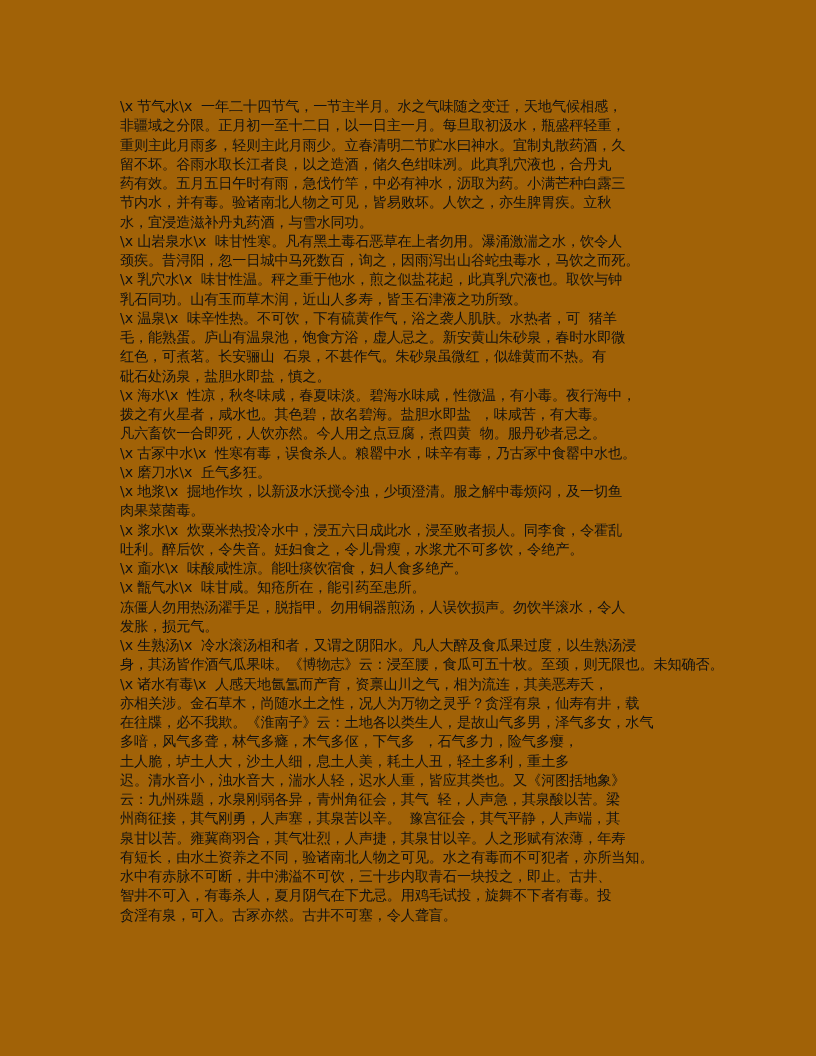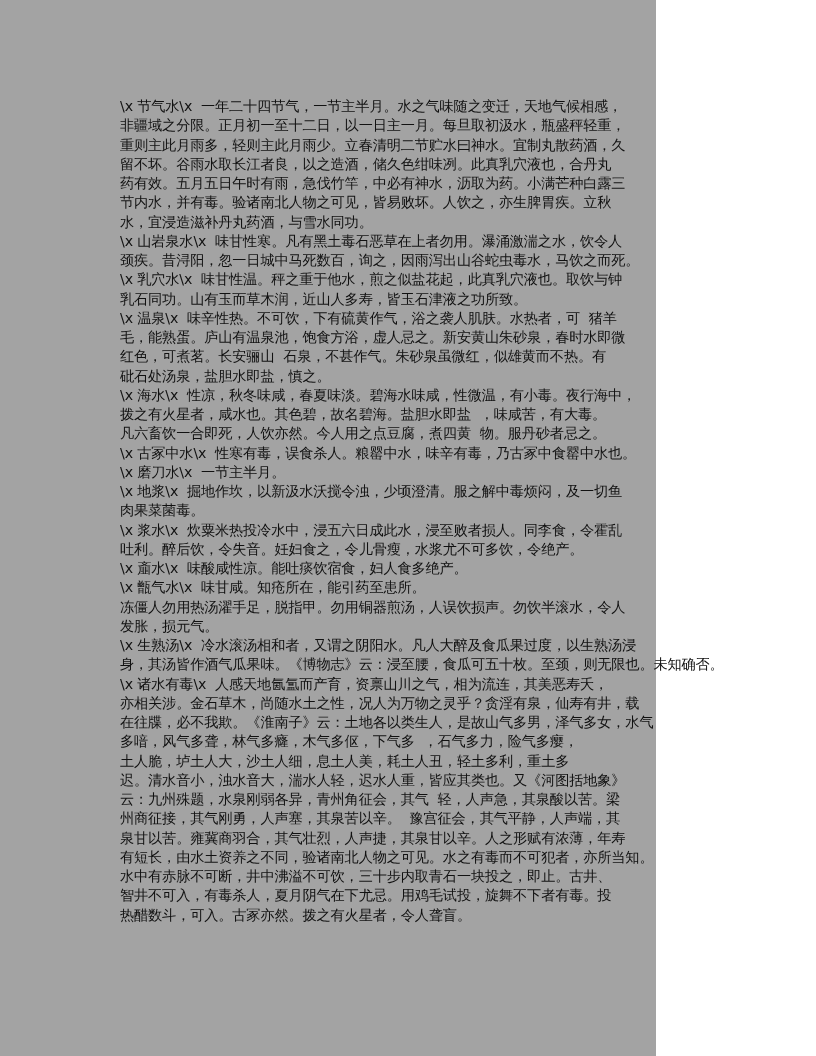--- a/index.html
+++ b/index.html
@@ -1,17 +1,17 @@
 <!DOCTYPE html>
 <html><head>
 <meta charset="utf-8">
 <style>
   html, body { margin: 0; padding: 0; background: #ffffff; }
   body { width: 816px; height: 1056px; position: relative; overflow: hidden; }
-  .page { position: absolute; left: 0; top: 0; width: 656px; height: 1056px; background: #a3a3a3; }
+  .page { position: absolute; left: 0; top: 0; width: 816px; height: 1056px; background: #a16207; }
   .text-block { position: absolute; left: 120px; top: 97px; width: 600px; }
   .line {
     font-family: "DejaVu Sans", "Liberation Sans", sans-serif;
     font-size: 14.2px;
     line-height: 19.25px;
     height: 19.25px;
     color: #111;
     white-space: pre;
     letter-spacing: -0.15px;
   }
@@ -33,21 +33,21 @@
     <div class="line">\x 乳穴水\x  味甘性温。秤之重于他水，煎之似盐花起，此真乳穴液也。取饮与钟</div>
     <div class="line">乳石同功。山有玉而草木润，近山人多寿，皆玉石津液之功所致。</div>
     <div class="line">\x 温泉\x  味辛性热。不可饮，下有硫黄作气，浴之袭人肌肤。水热者，可  猪羊</div>
     <div class="line">毛，能熟蛋。庐山有温泉池，饱食方浴，虚人忌之。新安黄山朱砂泉，春时水即微</div>
     <div class="line">红色，可煮茗。长安骊山  石泉，不甚作气。朱砂泉虽微红，似雄黄而不热。有</div>
     <div class="line">砒石处汤泉，盐胆水即盐，慎之。</div>
     <div class="line">\x 海水\x  性凉，秋冬味咸，春夏味淡。碧海水味咸，性微温，有小毒。夜行海中，</div>
     <div class="line">拨之有火星者，咸水也。其色碧，故名碧海。盐胆水即盐  ，味咸苦，有大毒。</div>
     <div class="line">凡六畜饮一合即死，人饮亦然。今人用之点豆腐，煮四黄  物。服丹砂者忌之。</div>
     <div class="line">\x 古冢中水\x  性寒有毒，误食杀人。粮罂中水，味辛有毒，乃古冢中食罂中水也。</div>
-    <div class="line">\x 磨刀水\x  一节主半月。</div>
+    <div class="line">\x 磨刀水\x  丘气多狂。</div>
     <div class="line">\x 地浆\x  掘地作坎，以新汲水沃搅令浊，少顷澄清。服之解中毒烦闷，及一切鱼</div>
     <div class="line">肉果菜菌毒。</div>
     <div class="line">\x 浆水\x  炊粟米热投冷水中，浸五六日成此水，浸至败者损人。同李食，令霍乱</div>
     <div class="line">吐利。醉后饮，令失音。妊妇食之，令儿骨瘦，水浆尤不可多饮，令绝产。</div>
     <div class="line">\x 齑水\x  味酸咸性凉。能吐痰饮宿食，妇人食多绝产。</div>
     <div class="line">\x 甑气水\x  味甘咸。知疮所在，能引药至患所。</div>
     <div class="line">冻僵人勿用热汤濯手足，脱指甲。勿用铜器煎汤，人误饮损声。勿饮半滚水，令人</div>
     <div class="line">发胀，损元气。</div>
     <div class="line">\x 生熟汤\x  冷水滚汤相和者，又谓之阴阳水。凡人大醉及食瓜果过度，以生熟汤浸</div>
     <div class="line">身，其汤皆作酒气瓜果味。《博物志》云：浸至腰，食瓜可五十枚。至颈，则无限也。未知确否。</div>
@@ -56,15 +56,15 @@
     <div class="line">在往牒，必不我欺。《淮南子》云：土地各以类生人，是故山气多男，泽气多女，水气</div>
     <div class="line">多喑，风气多聋，林气多癃，木气多伛，下气多  ，石气多力，险气多瘿，</div>
     <div class="line">土人脆，垆土人大，沙土人细，息土人美，耗土人丑，轻土多利，重土多</div>
     <div class="line">迟。清水音小，浊水音大，湍水人轻，迟水人重，皆应其类也。又《河图括地象》</div>
     <div class="line">云：九州殊题，水泉刚弱各异，青州角征会，其气  轻，人声急，其泉酸以苦。梁</div>
     <div class="line">州商征接，其气刚勇，人声塞，其泉苦以辛。  豫宫征会，其气平静，人声端，其</div>
     <div class="line">泉甘以苦。雍冀商羽合，其气壮烈，人声捷，其泉甘以辛。人之形赋有浓薄，年寿</div>
     <div class="line">有短长，由水土资养之不同，验诸南北人物之可见。水之有毒而不可犯者，亦所当知。</div>
     <div class="line">水中有赤脉不可断，井中沸溢不可饮，三十步内取青石一块投之，即止。古井、</div>
     <div class="line">智井不可入，有毒杀人，夏月阴气在下尤忌。用鸡毛试投，旋舞不下者有毒。投</div>
-    <div class="line">热醋数斗，可入。古冢亦然。拨之有火星者，令人聋盲。</div>
+    <div class="line">贪淫有泉，可入。古冢亦然。古井不可塞，令人聋盲。</div>
   </div>
 </div>
 
 </body></html>

